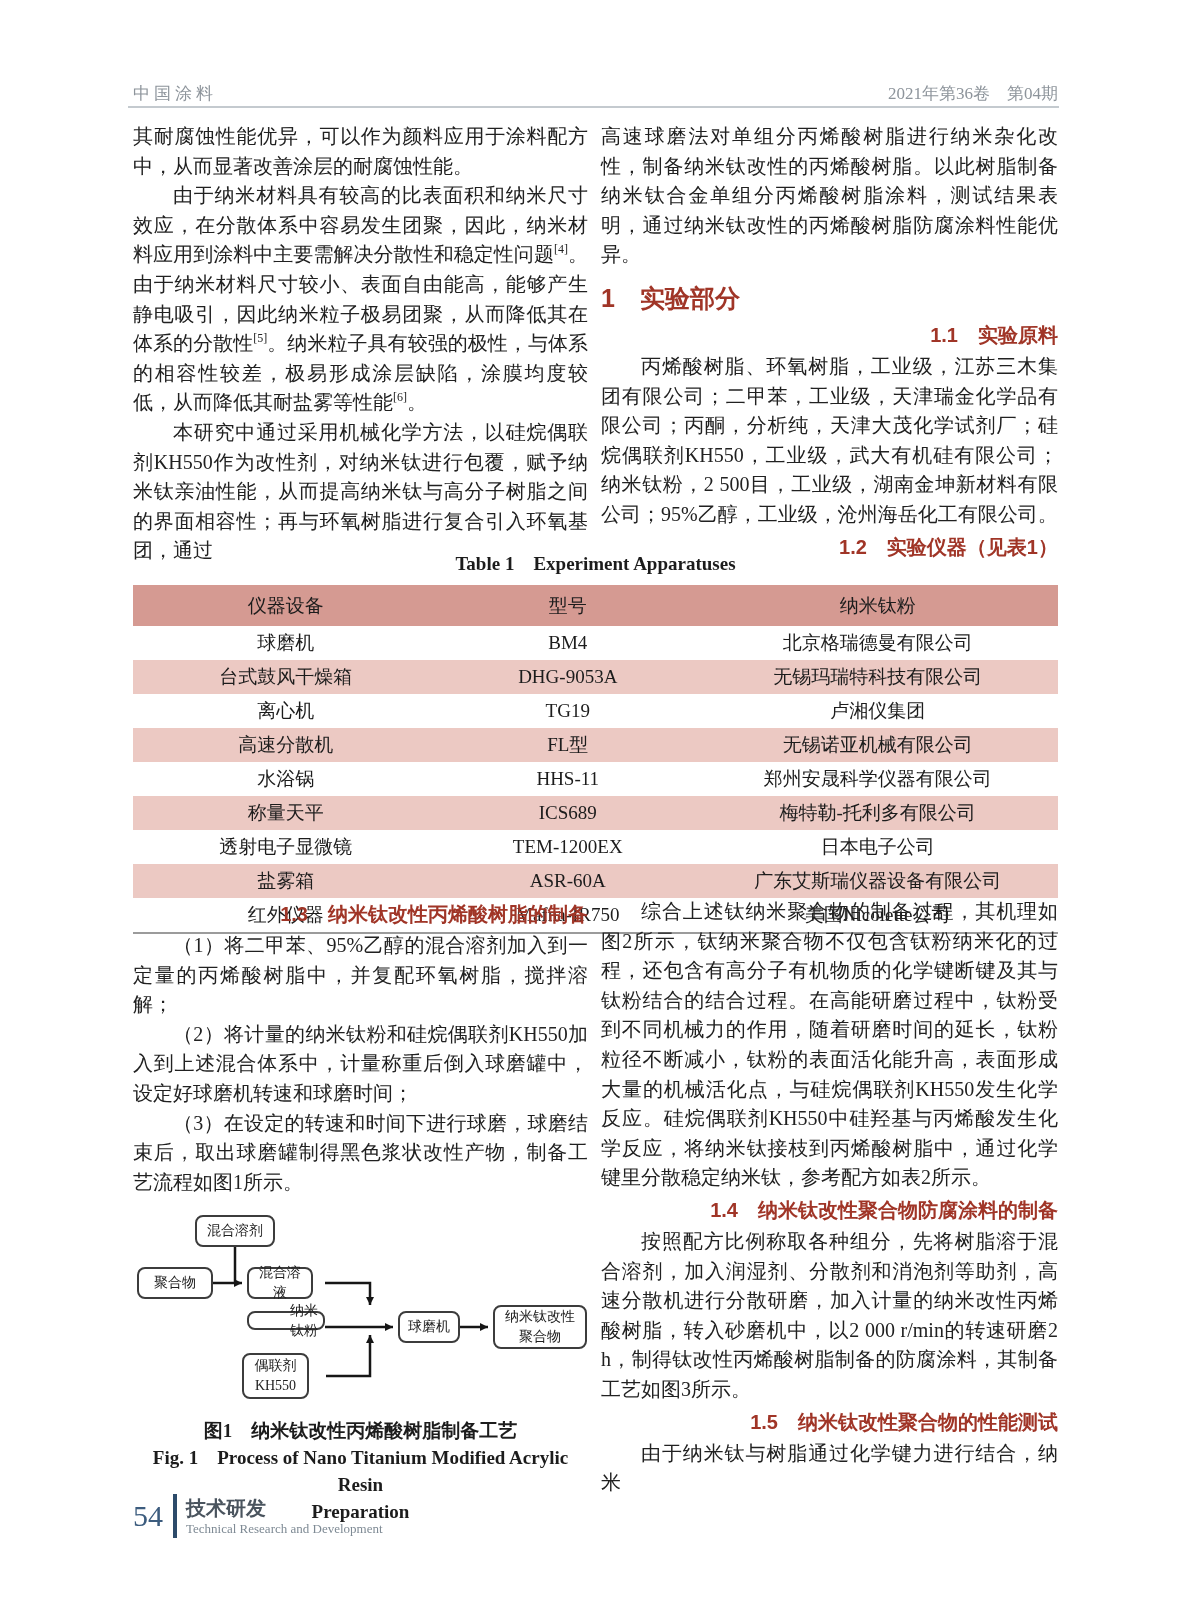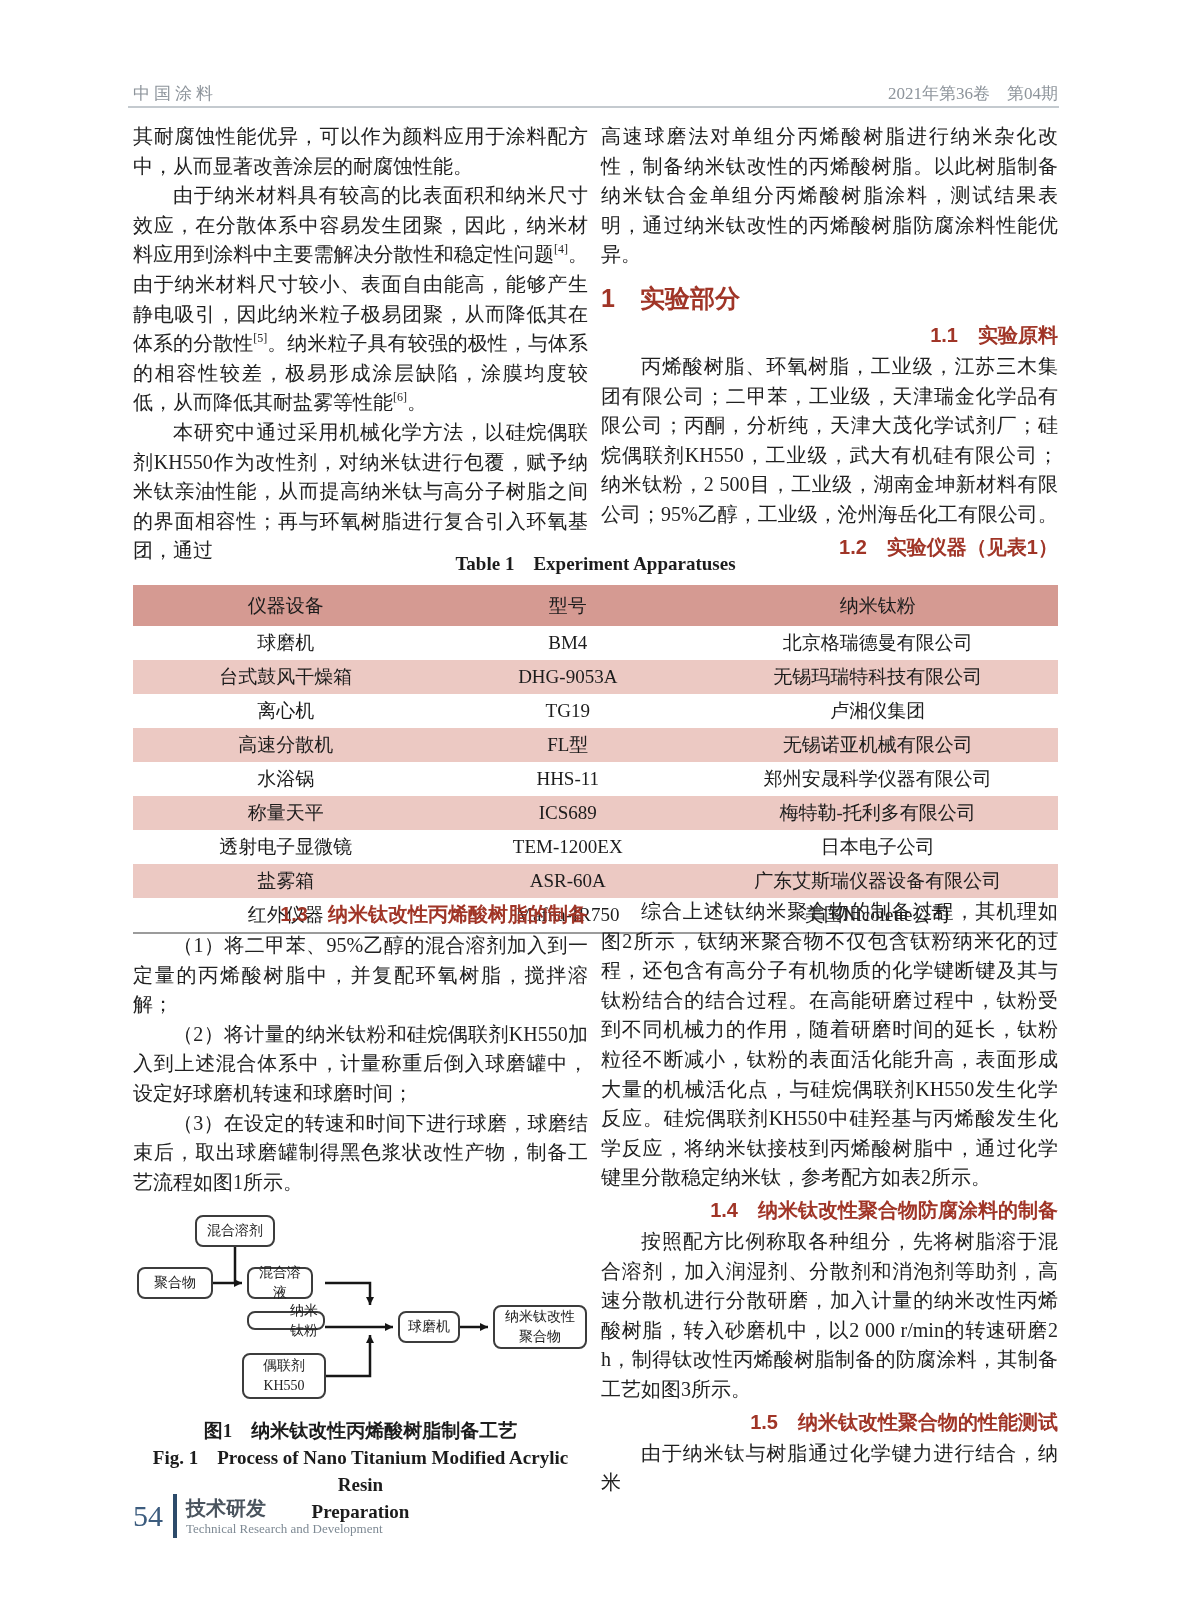--- a/index.html
+++ b/index.html
@@ -176,21 +176,21 @@
       </div>
     <div class="fbox" style="left:4px;top:58px;width:76px;height:32px;">
         <span>聚合物</span>
       </div>
     <div class="fbox" style="left:114px;top:58px;width:66px;height:32px;">
         <span>混合溶液</span>
       </div>
     <div class="fbox" style="left:114px;top:102px;width:78px;height:19px;padding-left:40px;">
         <span>纳米钛粉</span>
       </div>
-    <div class="fbox" style="left:109px;top:144px;width:84px;height:46px;">
+    <div class="fbox" style="left:109px;top:144px;width:67px;height:46px;">
         <span>偶联剂</span>
         <span>KH550</span>
       </div>
     <div class="fbox" style="left:265px;top:102px;width:62px;height:32px;">
         <span>球磨机</span>
       </div>
     <div class="fbox" style="left:360px;top:96px;width:94px;height:44px;">
         <span>纳米钛改性</span>
         <span>聚合物</span>
       </div>

